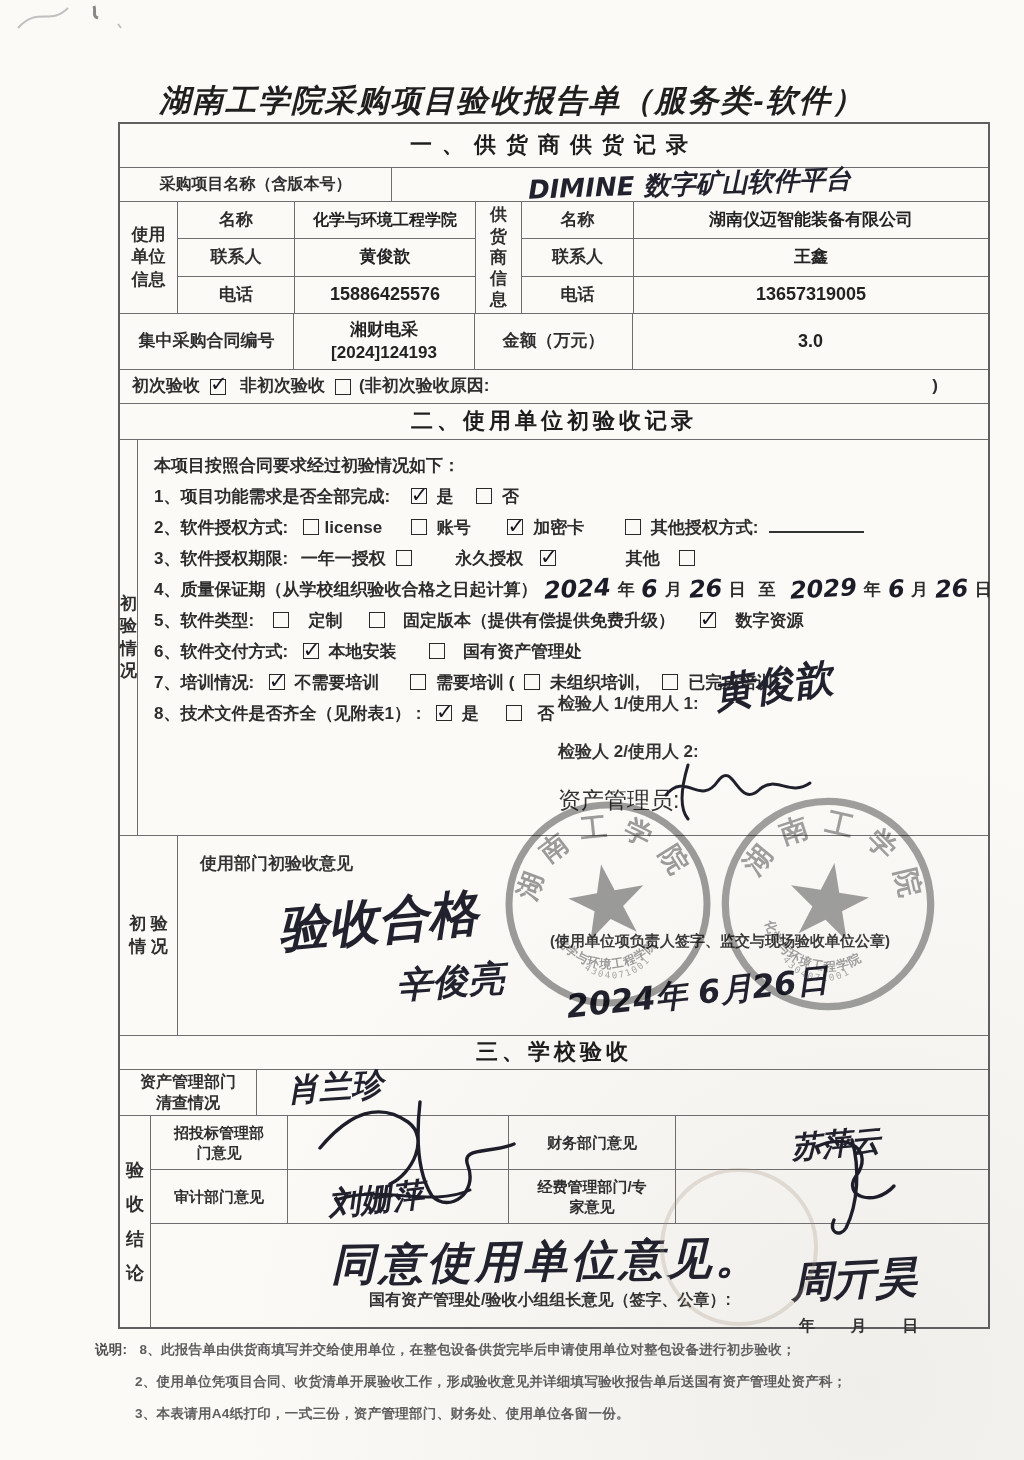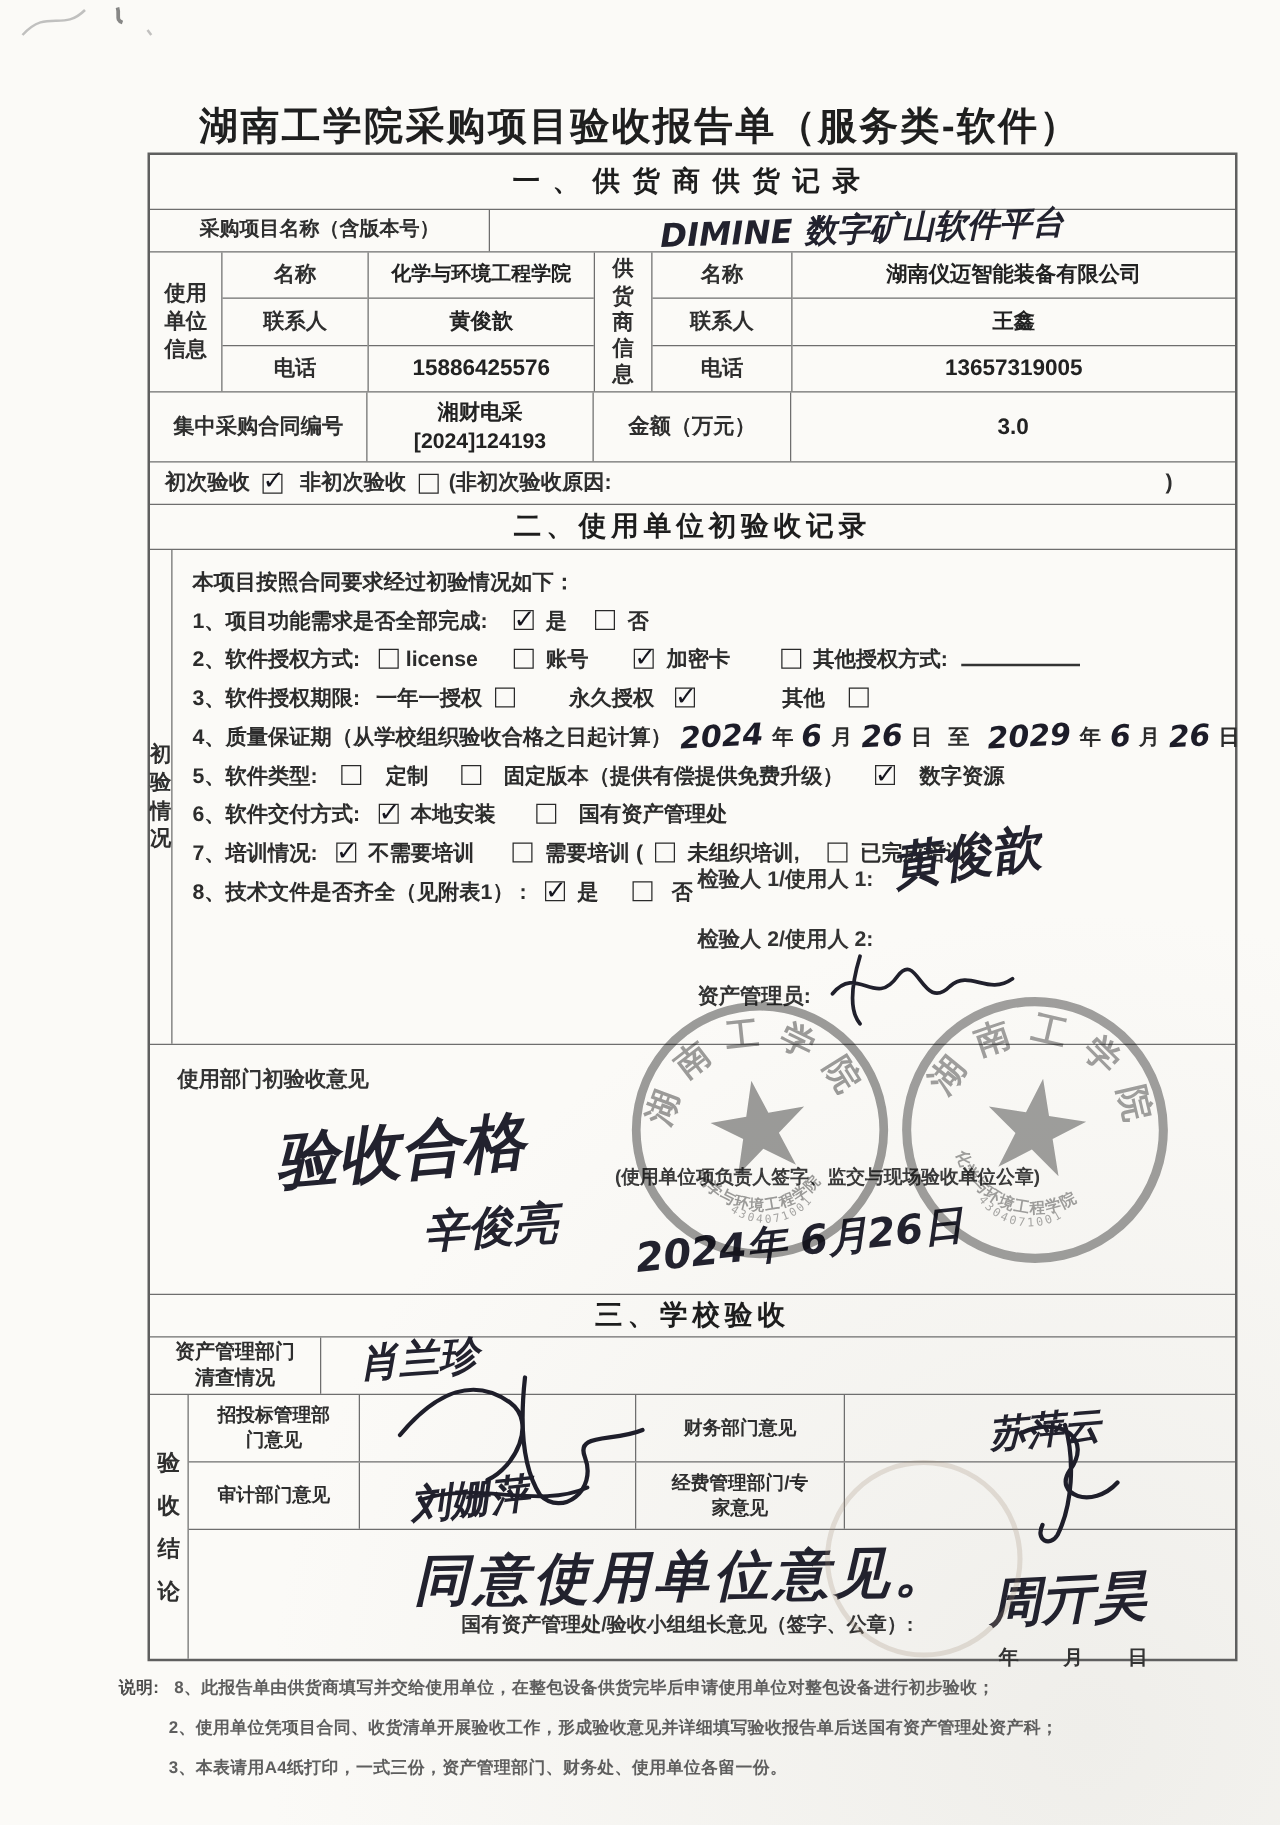--- a/index.html
+++ b/index.html
@@ -8,21 +8,21 @@
     background:#fbfaf7;
     font-family:"Liberation Sans",sans-serif;
     color:#333;overflow:hidden;
   }
   #page{position:absolute;inset:0;
     background:radial-gradient(circle at 85% 95%, #efeeea 0%, #fbfaf7 40%);}
   .abs{position:absolute;}
   .pre{white-space:pre-line;}
   
   #title{left:0;top:80px;width:1024px;text-align:center;
-    font-size:31px;font-weight:800;letter-spacing:2px;color:#1f1f1f;}
+    font-size:31px;font-weight:800;letter-spacing:2px;color:#1f1f1f;font-style:italic;}
   
   #tbl{left:118px;top:122px;width:872px;border:2px solid #5f5f5f;box-sizing:border-box;background:transparent;}
   .trow{display:flex;border-bottom:1.6px solid #6e6e6e;box-sizing:border-box;}
   .trow:last-child{border-bottom:none;}
   .td{border-right:1.6px solid #6e6e6e;box-sizing:border-box;display:flex;
       align-items:center;justify-content:center;text-align:center;
       font-size:17px;font-weight:700;color:#2e2e2e;line-height:1.3;}
   .td:last-child{border-right:none;}
   .sect{justify-content:center;font-weight:800;font-size:22px;color:#1d1d1d;}
   .val{font-weight:600;color:#222;}
@@ -235,28 +235,30 @@
           <span>8、技术文件是否齐全（见附表1） :</span>
           <span class="cb" style="margin-left:10px;" data-checked="true"></span>
           <span>是</span>
           <span class="cb" style="margin-left:22px;" data-checked="false"></span>
           <span style="margin-left:6px;">否</span>
         </div>
 
         <div class="abs" style="left:420px;top:252px;font-size:17px;font-weight:700;">检验人 1/使用人 1:</div>
         <div class="abs hw" style="left:575px;top:218px;font-size:40px;transform:rotate(-8deg);">黄俊歆</div>
         <div class="abs" style="left:420px;top:300px;font-size:17px;font-weight:700;">检验人 2/使用人 2:</div>
-        <div class="abs" style="left:420px;top:345px;font-size:17px;font-weight:700;">资产管理员:</div>
+        <div class="abs" style="left:420px;top:345px;font-size:23px;font-weight:400;">资产管理员:</div>
         <svg class="abs" style="left:520px;top:315px;" width="160" height="70">
           <path d="M30,10 C24,30 20,52 30,64 M8,40 C28,16 42,52 60,26 C76,4 80,56 102,34 C118,20 132,42 152,28" stroke="#20202c" stroke-width="3" fill="none" stroke-linecap="round"></path>
         </svg>
       </div>
     </div>
 
     <div class="trow" style="height:200px;">
+      <div class="td pre" style="width:58px;">初 验
+情 况</div>
       <div style="flex:1;position:relative;">
         <div class="abs" style="left:22px;top:16px;font-size:17px;font-weight:700;">使用部门初验收意见</div>
         <div class="abs hw" style="left:100px;top:52px;font-size:50px;transform:rotate(-5deg);">验收合格</div>
         <div class="abs hw" style="left:218px;top:122px;font-size:36px;transform:rotate(-4deg);">辛俊亮</div>
         <div class="abs" style="left:372px;top:96px;font-size:15px;font-weight:700;color:#3a3a3a;z-index:3;">(使用单位项负责人签字、监交与现场验收单位公章)</div>
         <div class="abs hw" style="left:388px;top:136px;font-size:32px;transform:rotate(-6deg);z-index:3;">2024年 6月26日</div>
       </div>
     </div>
 
     <div class="trow" style="height:34px;">

